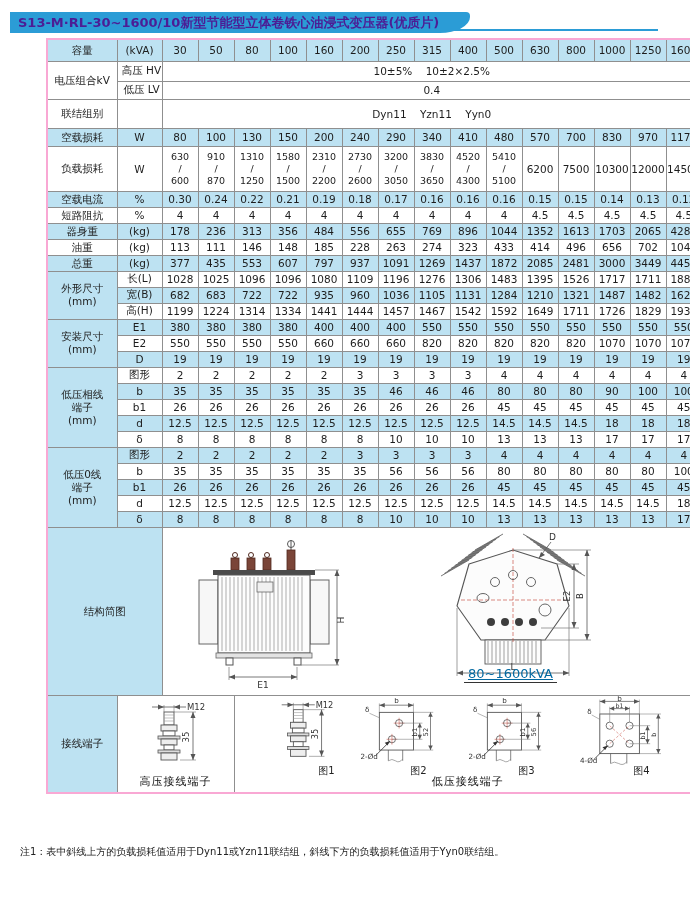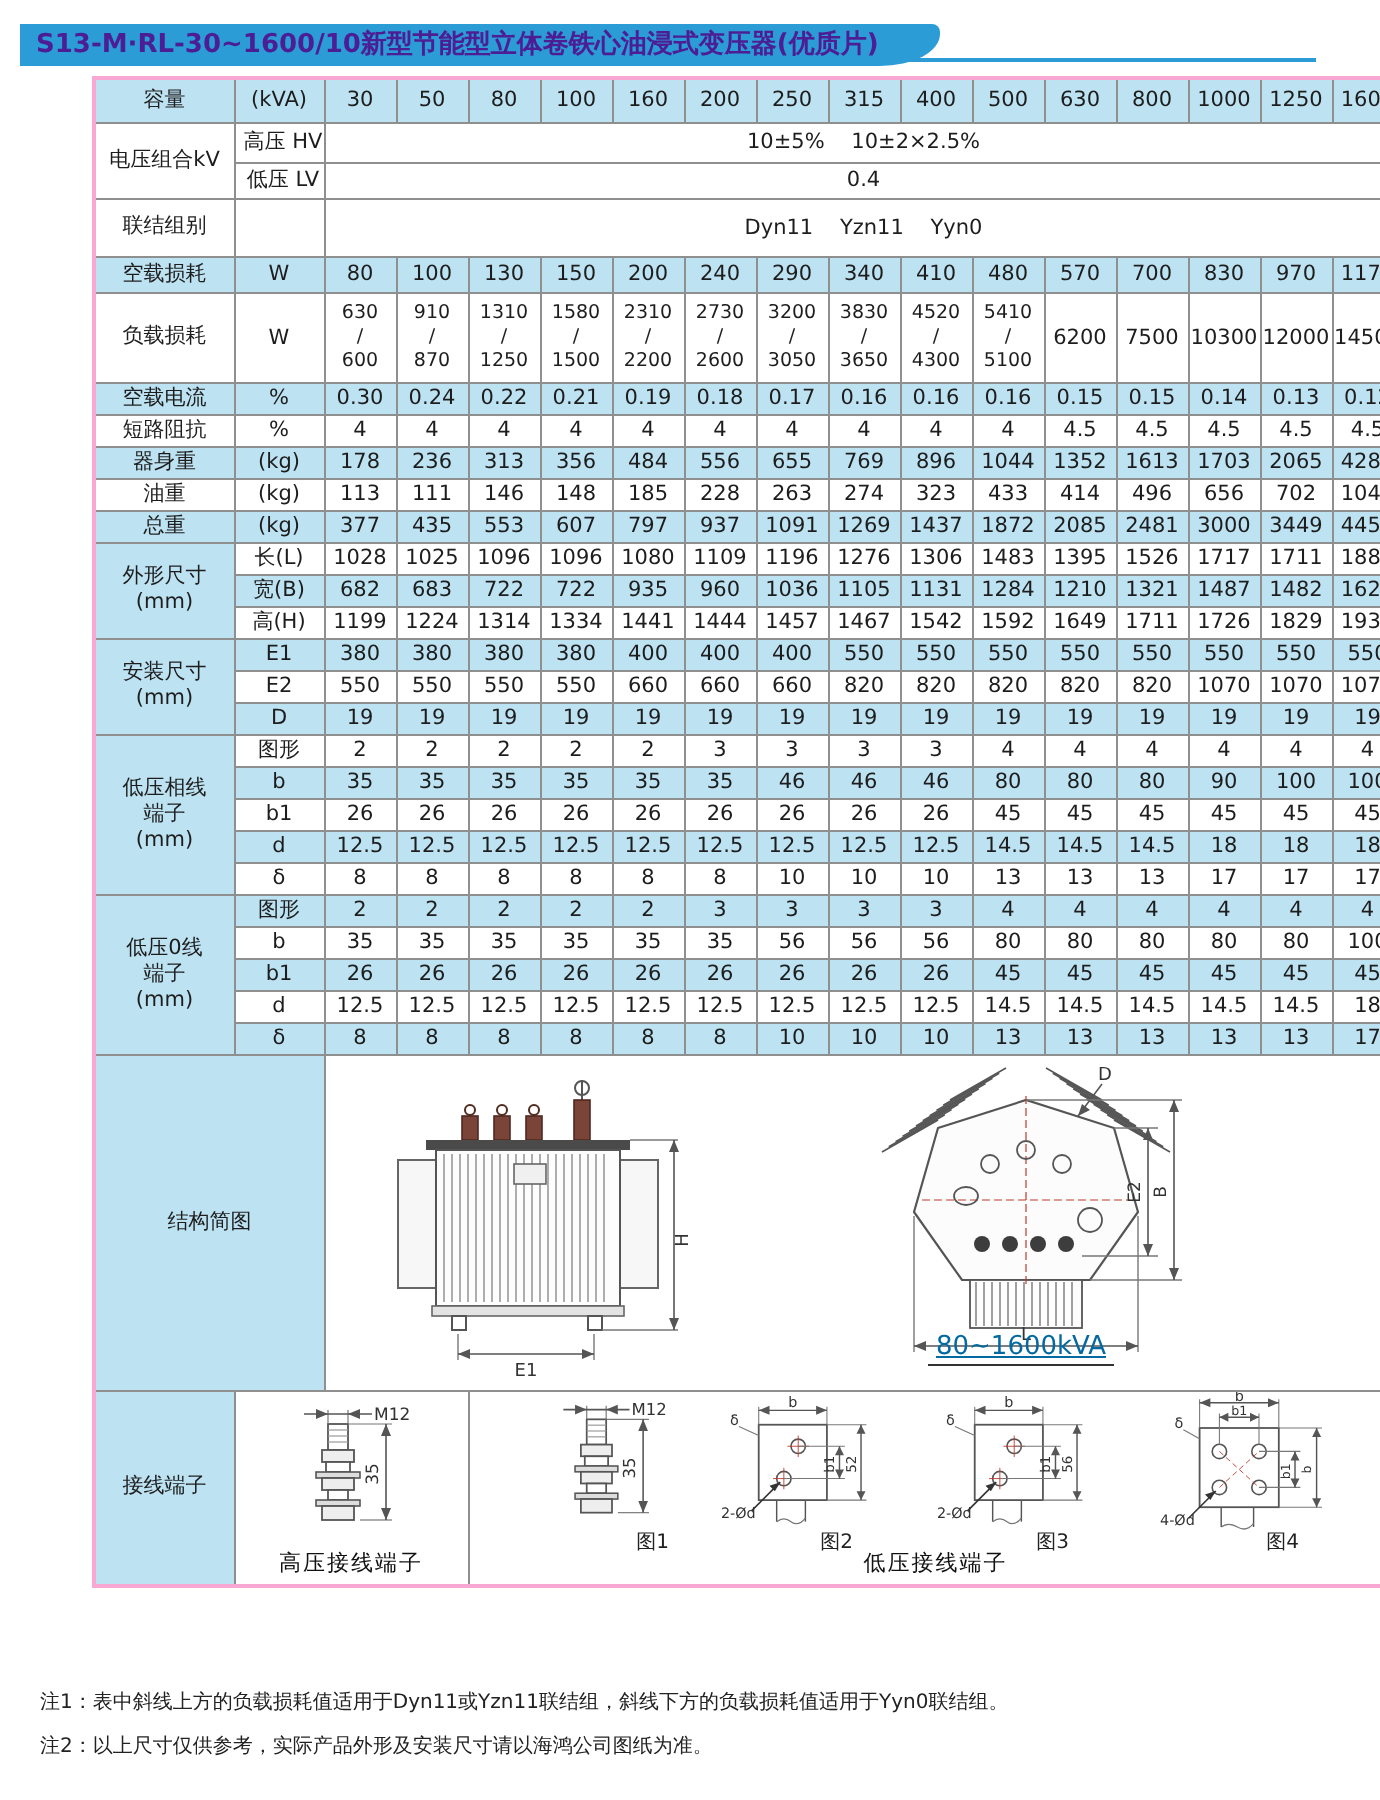--- a/index.html
+++ b/index.html
@@ -889,16 +889,15 @@
           <div class="fig-name" style="left:355px;">图4</div>
 
           <div class="term-caption">低压接线端子</div>
         </td>
       </tr>
     </tbody>
   </table>
 
   <div class="notes">
     <div>注1：表中斜线上方的负载损耗值适用于Dyn11或Yzn11联结组，斜线下方的负载损耗值适用于Yyn0联结组。</div>
-    <div>注2：以上尺寸仅供参考，实际产品外形及安装尺寸请以海鸿公司图纸为准。</div>
   </div>
 
 </div>
 
 </body></html>

